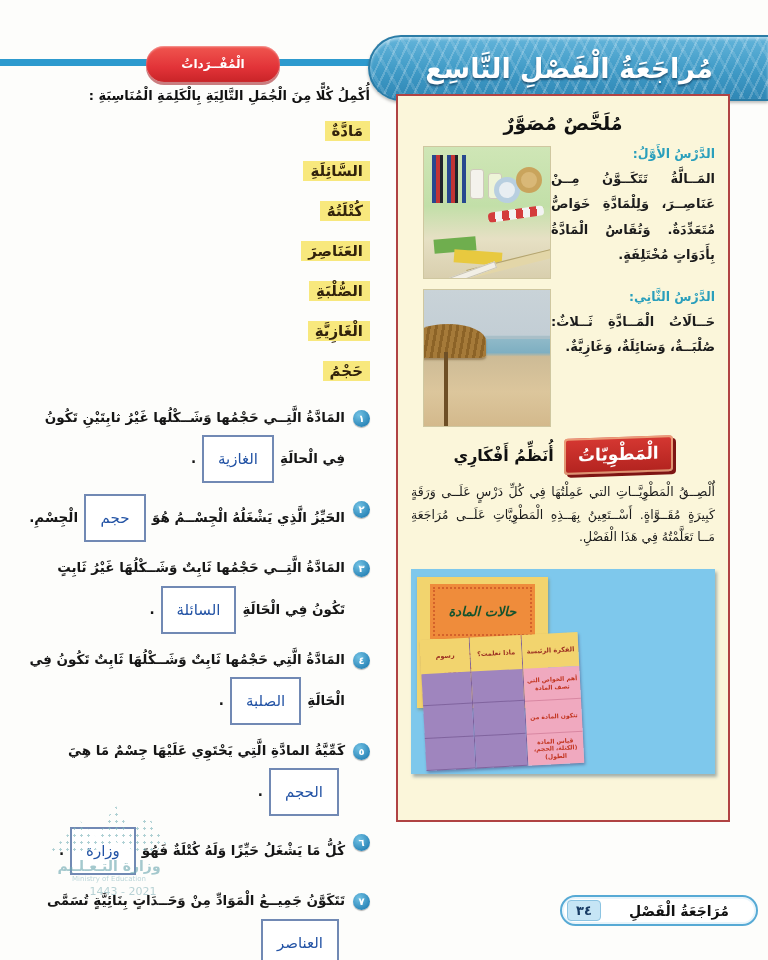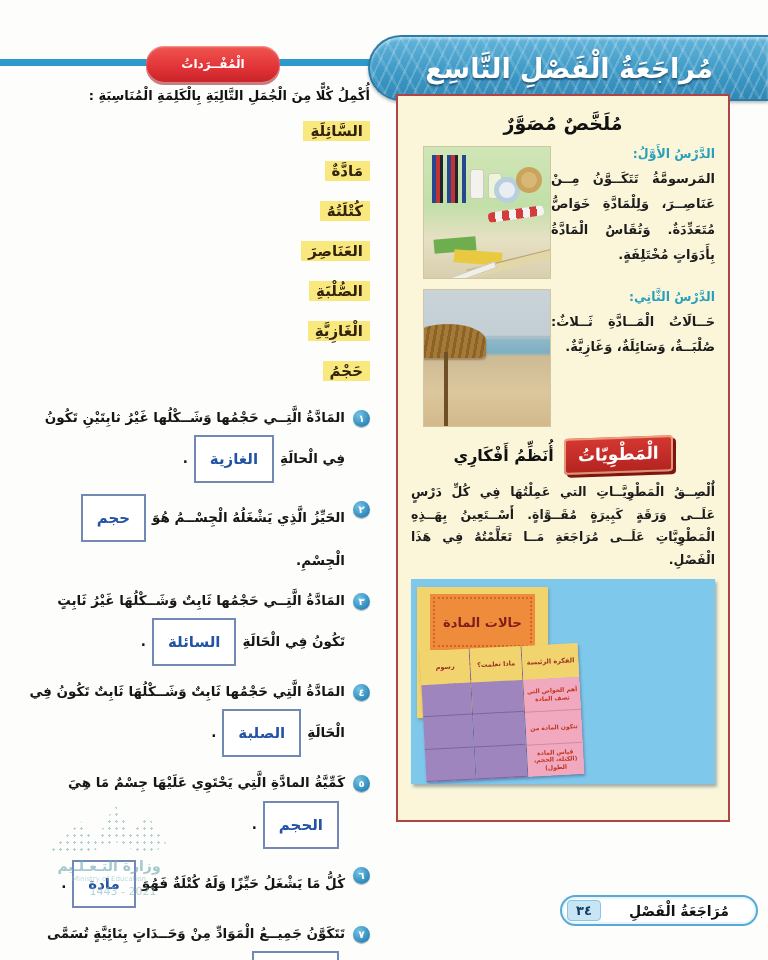--- a/index.html
+++ b/index.html
@@ -33,21 +33,21 @@
   .hl { display:inline-block; background:#f8e87d; color:#32230c; font-size:15px; font-weight:bold; padding:1px 7px; }
 
   .questions { list-style:none; margin-top:10px; }
   .questions li { display:flex; gap:8px; margin-bottom:7px; }
   .qnum { flex:0 0 17px; width:17px; height:17px; margin-top:9px; border-radius:50%;
     background:radial-gradient(circle at 35% 30%, #72c2e4, #2a85b8 75%);
     color:#fff; font-size:10px; font-weight:bold; display:flex; align-items:center; justify-content:center;
     box-shadow:0 1px 1px rgba(0,0,0,.3); }
   .qtext { flex:1; font-size:13.5px; font-weight:600; color:#161616; line-height:2.4; text-align:right; }
   .ansbox { display:inline-block; border:2px solid #7189b4; background:#fff; color:#2353a5;
-    font-size:15px; font-weight:bold; padding:4px 14px; margin:2px 6px; min-width:62px; text-align:center;
+    font-size:15px; font-weight:normal; padding:4px 14px; margin:2px 6px; min-width:62px; text-align:center;
     vertical-align:middle; }
 
   
   .right-col { position:absolute; top:94px; left:396px; width:334px; height:728px;
     background:#fbf6da; border:2px solid #b04343; padding:10px 13px 8px 13px; }
   .sum-title { text-align:center; font-size:19px; font-weight:bold; color:#111; margin:6px 0 12px; }
   .lesson { display:flex; gap:0; margin-bottom:10px;margin-left:12px; }
   .lesson-textwrap { flex:1; }
   .lesson-label { color:#2a9fbc; font-size:12.5px; font-weight:bold; margin-bottom:5px; }
   .lesson-text { font-size:13px; font-weight:600; color:#1c1c1c; line-height:1.95;
@@ -76,31 +76,31 @@
     background:repeating-linear-gradient(100deg,#a57a39 0 4px,#8c6327 4px 7px); box-shadow:0 2px 2px rgba(90,60,20,.4); }
   .umb-pole { position:absolute; left:20px; top:62px; width:4px; height:76px; background:#6e4f26; }
   .horizon { position:absolute; left:0; right:0; top:46px; height:3px; background:#a9bfc8; }
 
   
   .fold-head { display:flex; align-items:center; gap:10px; margin:10px 0 8px; justify-content:center; }
   .fold-banner { background:linear-gradient(180deg,#d63832,#b2231f); color:#fff; font-weight:bold; font-size:17px;
     padding:7px 14px 9px; border-radius:4px; transform:skewY(-2deg);
     box-shadow:3px 3px 0 #7e1513, inset 0 0 0 2px rgba(255,240,180,.55); }
   .fold-sub { font-size:16px; font-weight:bold; color:#111; }
-  .fold-par { font-size:12.5px; font-weight:700; color:#1c1c1c; line-height:1.8;
-    text-align:justify; text-align-last:right; margin-bottom:8px; }
+  .fold-par { font-size:12.5px; font-weight:400; color:#1c1c1c; line-height:1.8;
+    text-align:justify; text-align-last:right; margin-bottom:20px; }
 
   .fold-img { position:relative; width:100%; height:205px; background:#7ec8ec;
     box-shadow:2px 3px 3px rgba(60,90,110,.45); overflow:hidden; }
   .fold-left { position:absolute; right:55%; left:2%; top:4%; height:64%; background:#f2d46e;
     box-shadow:1px 2px 3px rgba(120,90,20,.4); padding:5px 6px; }
   .fold-left-title { width:88%; height:46%; margin:2px auto 4px; background:#ef8c3b;
     outline:2px dotted #d4622a; outline-offset:-5px;
     display:flex; align-items:center; justify-content:center;
-    color:#7f1d1d; font-size:13px; font-weight:bold; }
+    color:#14532d; font-size:13px; font-weight:bold;font-style:italic; }
   .fold-row { border-top:1px dashed #d0693f; color:#c2341f; font-size:8.5px; font-weight:bold;
     text-align:center; padding:2.5px 0 1px; }
   .chart { position:absolute; left:4%; right:44%; top:33%; height:64%; transform:rotate(-3deg);
     display:flex; flex-direction:row; box-shadow:1px 2px 3px rgba(60,40,90,.4); }
   .chart-col { display:flex; flex-direction:column; border-left:1px solid #7c5f9b; }
   .chart-col:last-child { border-left:none; }
   .c1 { width:36%; } .c2 { width:33%; } .c3 { width:31%; }
   .chart-tab { height:26%; background:#f2d46e; color:#9c3022; font-size:6.5px; font-weight:bold;
     display:flex; align-items:center; justify-content:center; text-align:center; line-height:1.25; padding:1px; }
   .chart-body { flex:1; background:#9f85be; }
@@ -139,24 +139,24 @@
   </div>
   <div class="vocab-pill">
     <span>الْمُفْــرَداتُ</span>
   </div>
 
   <div class="left-col" dir="rtl">
     <p class="instruction">أُكْمِلُ كُلًّا مِنَ الْجُمَلِ التَّالِيَةِ بِالْكَلِمَةِ الْمُنَاسِبَةِ :</p>
 
     <ul class="vocab-list">
       <li>
+          <span class="hl">مَادَّةٌ</span>
+        </li>
+      <li>
           <span class="hl">السَّائِلَةِ</span>
-        </li>
-      <li>
-          <span class="hl">مَادَّةٌ</span>
         </li>
       <li>
           <span class="hl">كُتْلَتُهُ</span>
         </li>
       <li>
           <span class="hl">العَنَاصِرَ</span>
         </li>
       <li>
           <span class="hl">الصُّلْبَةِ</span>
         </li>
@@ -184,36 +184,36 @@
       <li>
         <span class="qnum">٤</span>
         <span class="qtext"><span>المَادَّةُ الَّتِي حَجْمُها ثَابِتٌ وَشَــكْلُهَا ثَابِتٌ تَكُونُ فِي الْحَالَةِ</span><span class="ansbox">الصلبة</span><span>.</span></span>
       </li>
       <li>
         <span class="qnum">٥</span>
         <span class="qtext"><span>كَمِّيَّةُ المادَّةِ الَّتِي يَحْتَوِي عَلَيْهَا جِسْمٌ مَا هِيَ</span><span class="ansbox">الحجم</span><span>.</span></span>
       </li>
       <li>
         <span class="qnum">٦</span>
-        <span class="qtext"><span>كُلُّ مَا يَشْغَلُ حَيِّزًا وَلَهُ كُتْلَةٌ فَهُوَ</span><span class="ansbox">مادة</span><span>.</span></span>
+        <span class="qtext"><span>كُلُّ مَا يَشْغَلُ حَيِّزًا وَلَهُ كُتْلَةٌ فَهُوَ</span><span class="ansbox">وزارة</span><span>.</span></span>
       </li>
       <li>
         <span class="qnum">٧</span>
         <span class="qtext"><span>تَتَكَوَّنُ جَمِيــعُ الْمَوَادِّ مِنْ وَحَــدَاتٍ بِنَائِيَّةٍ تُسَمَّى</span><span class="ansbox">العناصر</span><span></span></span>
       </li>
     </ol>
   </div>
 
   <div class="right-col" dir="rtl">
     <h2 class="sum-title">مُلَخَّصٌ مُصَوَّرٌ</h2>
 
     <div class="lesson">
       <div class="lesson-textwrap">
         <div class="lesson-label">الدَّرْسُ الأَوَّلُ:</div>
-        <p class="lesson-text">المَرسومَّةُ تَتَكَــوَّنُ مِــنْ عَنَاصِــرَ، وَلِلْمَادَّةِ خَوَاصُّ مُتَعَدِّدَةٌ. وَتُقَاسُ الْمَادَّةُ بِأَدَوَاتٍ مُخْتَلِفَةٍ.</p>
+        <p class="lesson-text">المَــالَّةُ تَتَكَــوَّنُ مِــنْ عَنَاصِــرَ، وَلِلْمَادَّةِ خَوَاصُّ مُتَعَدِّدَةٌ. وَتُقَاسُ الْمَادَّةُ بِأَدَوَاتٍ مُخْتَلِفَةٍ.</p>
       </div>
       <div class="photo photo1">
         <div class="pens"></div>
         <div class="bottle b1"></div>
         <div class="bottle b2"></div>
         <div class="tape t2"></div>
         <div class="tape t1"></div>
         <div class="tube"></div>
         <div class="boxg"></div>
         <div class="boxy"></div>

